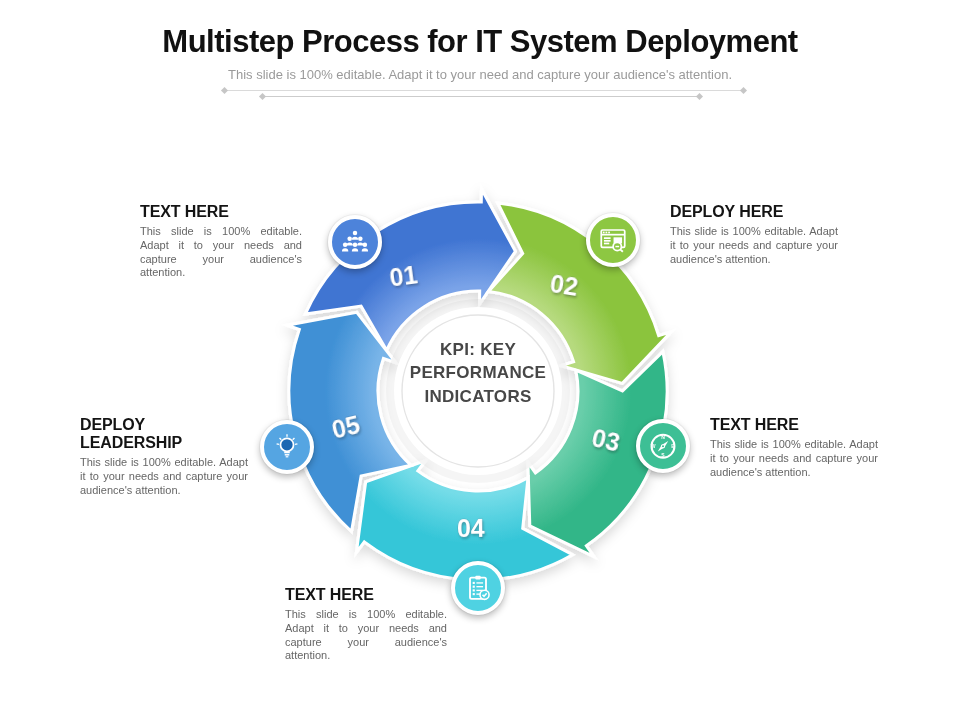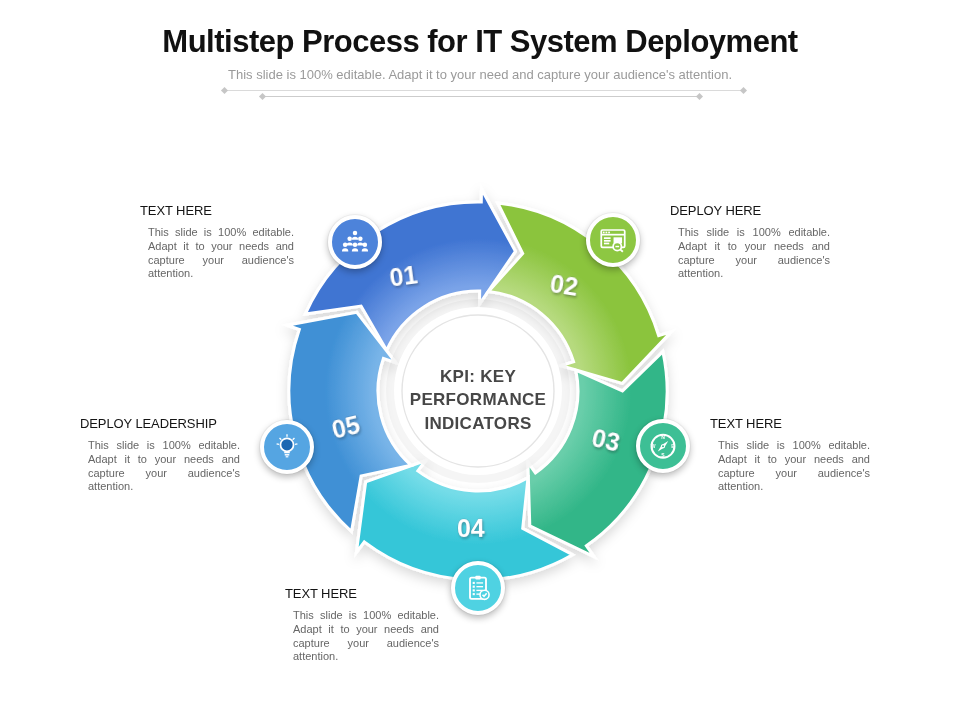--- a/index.html
+++ b/index.html
@@ -9,29 +9,29 @@
          font-size:31px;font-weight:bold;color:#111;letter-spacing:-0.5px;}
   .subtitle{position:absolute;left:0;top:67px;width:960px;text-align:center;margin:0;
          font-size:13px;color:#9a9a9a;}
   .divider{position:absolute;height:1px;background:#dadada;}
   .divider .dia{position:absolute;width:5px;height:5px;background:#c6c6c6;top:-2px;
          transform:rotate(45deg);}
   .divider .dia.l{left:-2px}.divider .dia.r{right:-2px}
   .divider.d1{left:224px;top:90px;width:520px;}
   .divider.d2{left:262px;top:96px;width:438px;background:#cccccc;}
   #wheel-svg{position:absolute;left:0;top:0;width:960px;height:720px;}
-  .center-label{position:absolute;left:398px;top:365px;width:160px;text-align:center;
+  .center-label{position:absolute;left:398px;top:338px;width:160px;text-align:center;
          font-size:17px;font-weight:bold;color:#474747;line-height:1.38;letter-spacing:0.3px;}
   .badge{position:absolute;width:46px;height:46px;border-radius:50%;border:4px solid #fff;
          box-shadow:0 3px 7px rgba(0,0,0,0.28), 0 0 0 1px rgba(0,0,0,0.04);
          display:flex;align-items:center;justify-content:center;}
   .badge svg{width:32px;height:32px;display:block;}
   .block{position:absolute;width:168px;}
-  .block h3{margin:0 0 4px 0;font-size:13px;font-weight:normal;color:#141414;letter-spacing:-0.1px;}
-  .block p{margin:8px;font-size:11px;color:#666;line-height:1.25;text-align:justify;}
+  .block h3{margin:0 0 4px 0;font-size:16px;font-weight:bold;color:#141414;letter-spacing:-0.1px;}
+  .block p{margin:0;font-size:11px;color:#666;line-height:1.25;text-align:justify;}
   .blk-tl{left:140px;top:203px;width:162px;}
   .blk-tr{left:670px;top:203px;}
   .blk-r {left:710px;top:416px;}
   .blk-b {left:285px;top:586px;width:162px;}
   .blk-l {left:80px; top:416px;}
 </style>
 </head>
 <body>
 
 <div class="slide">

